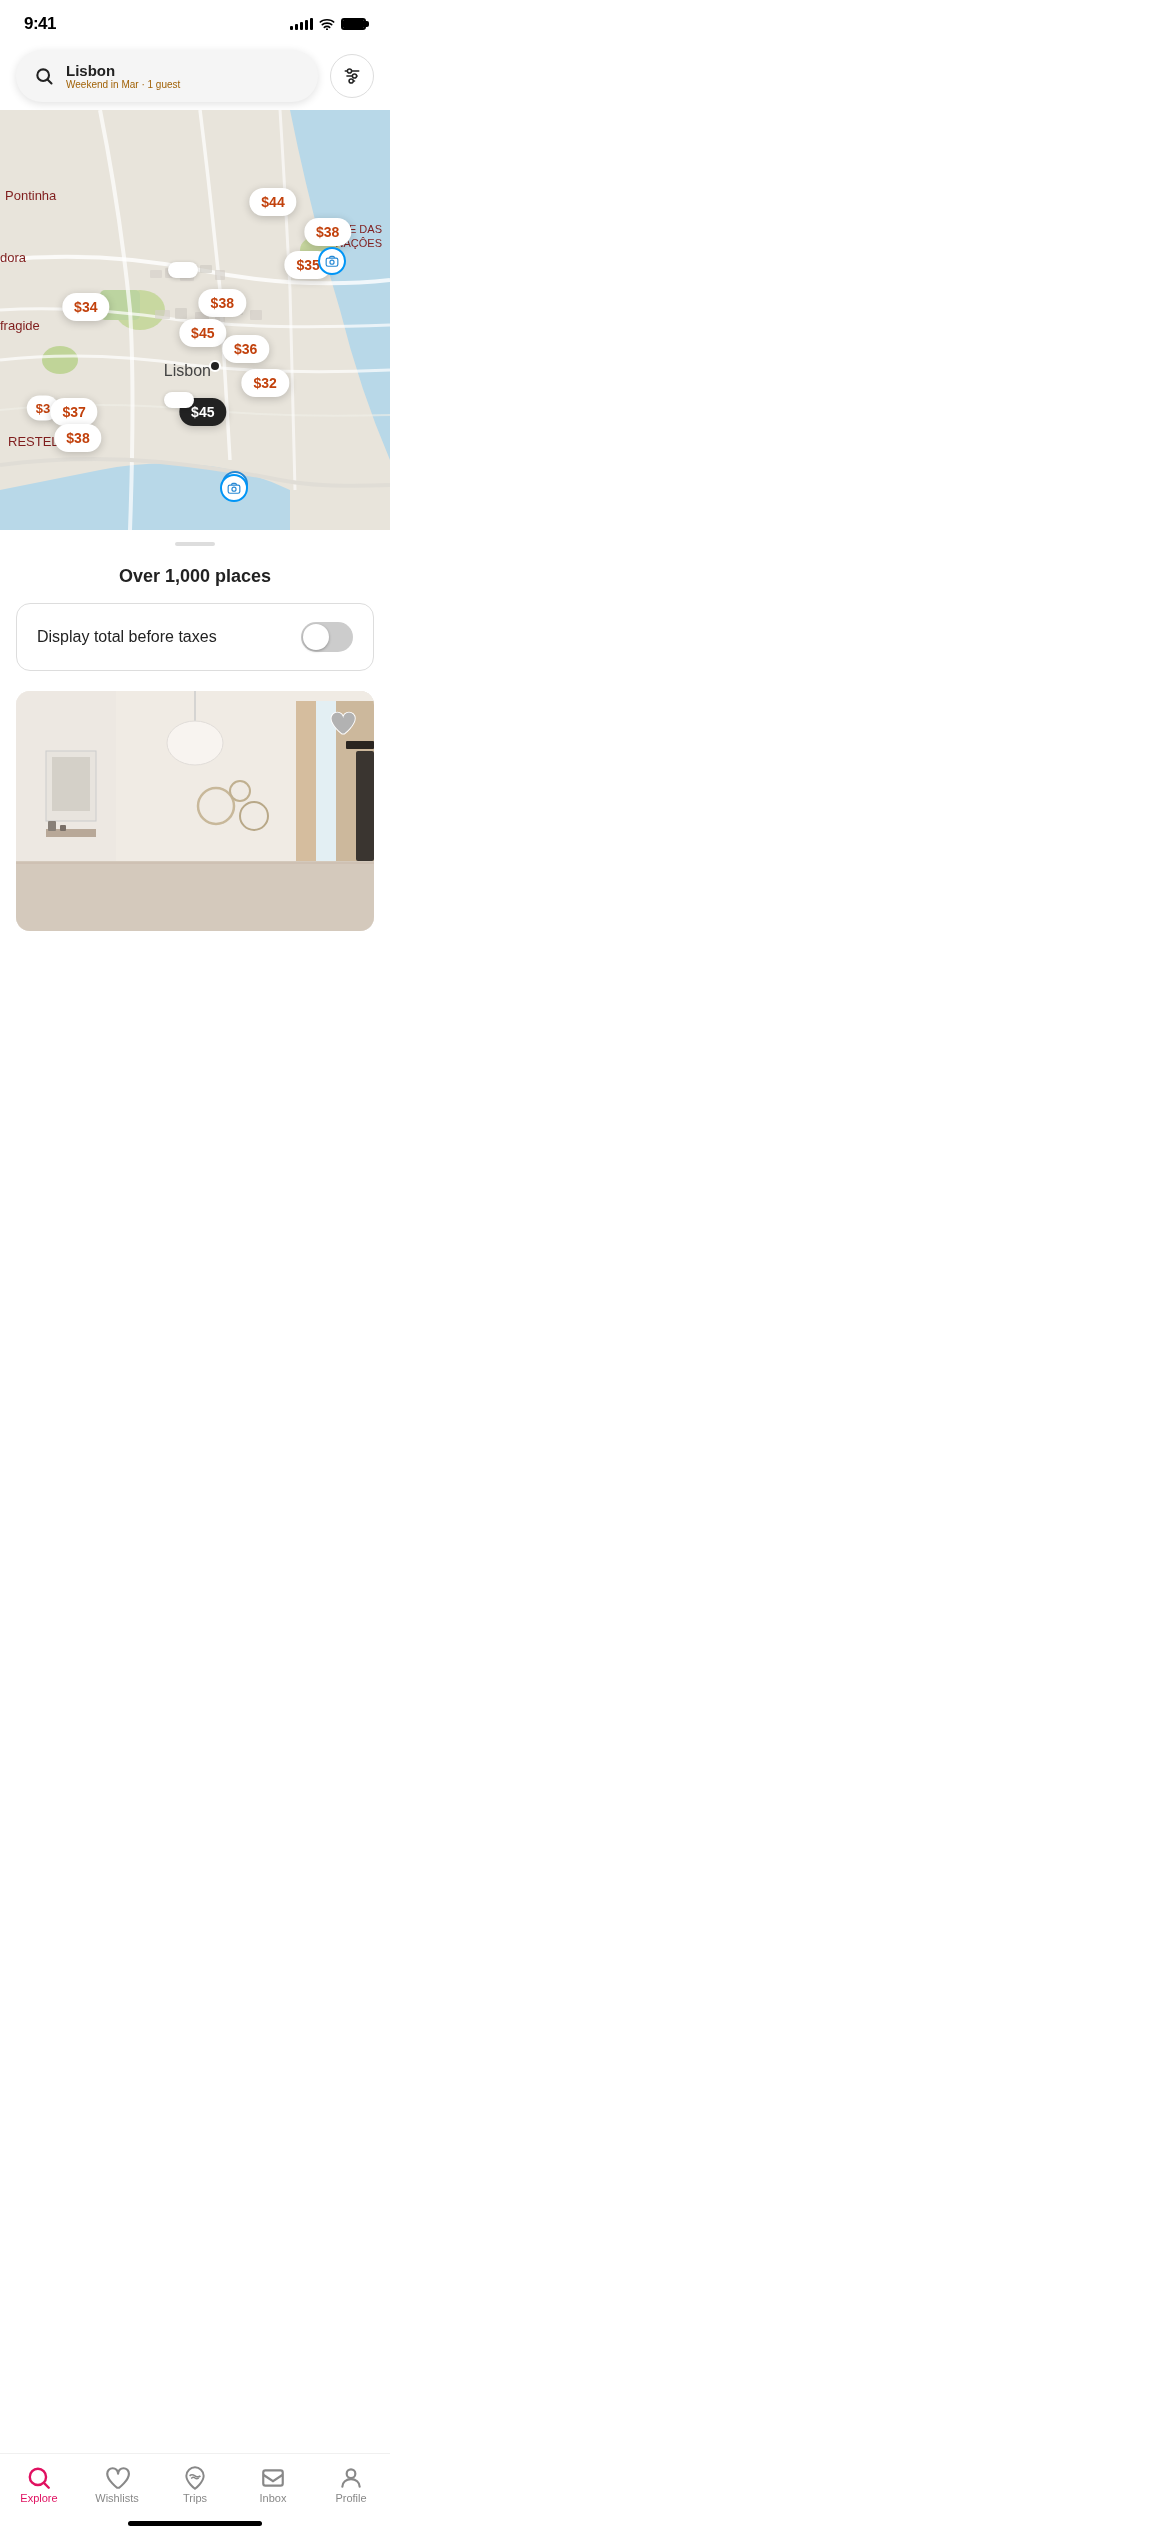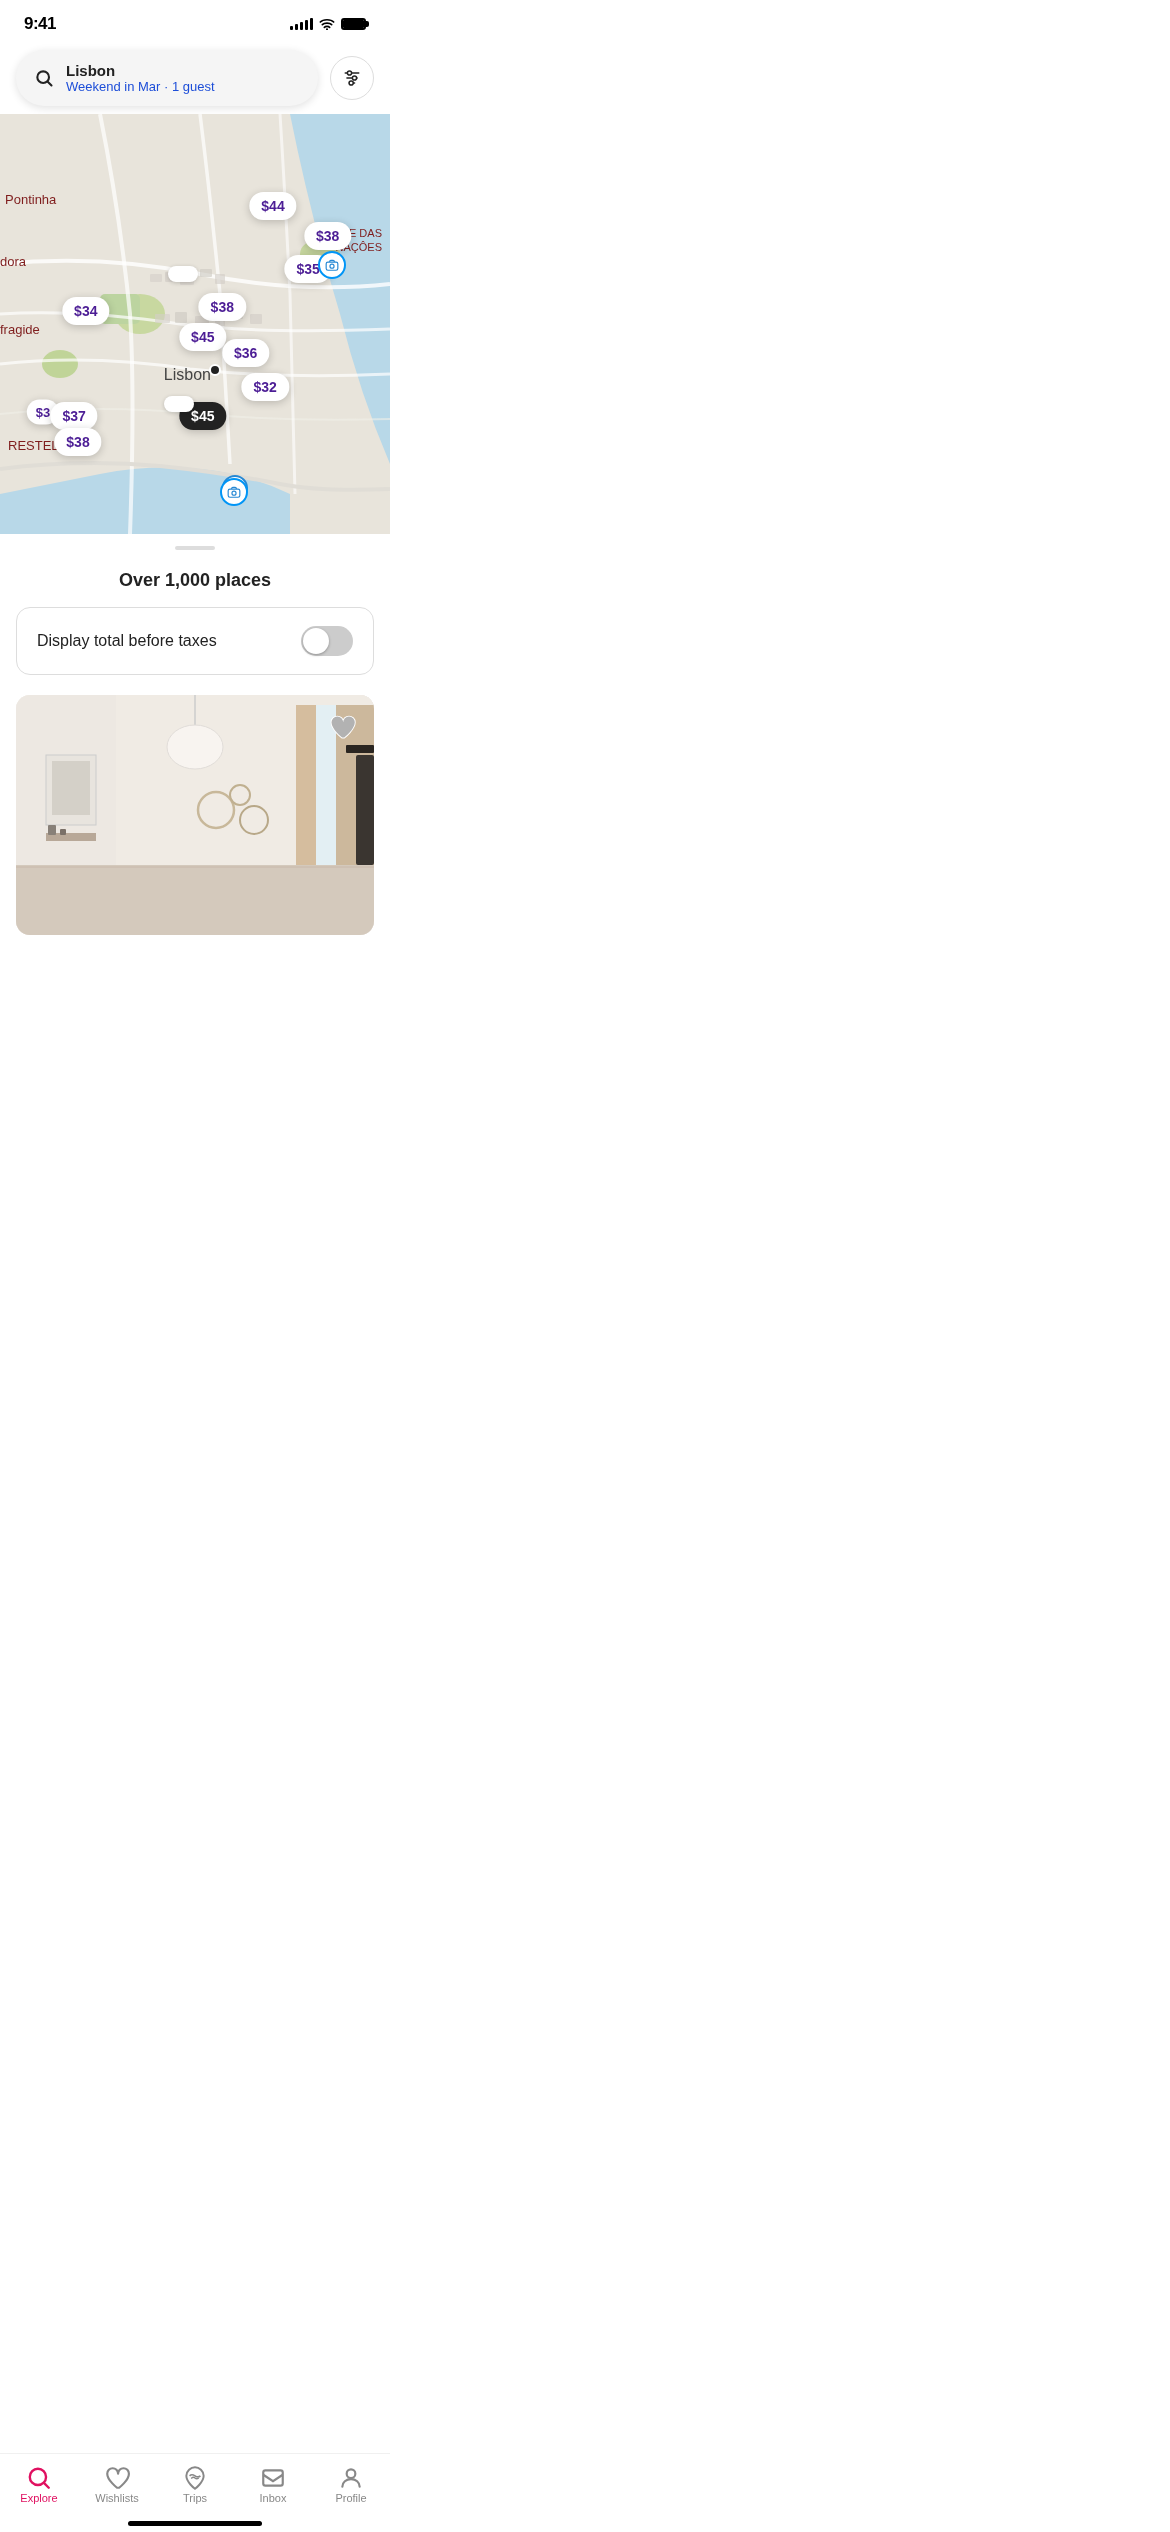--- a/index.html
+++ b/index.html
@@ -89,22 +89,22 @@
     .search-text-block {
       display: flex;
       flex-direction: column;
     }
     .search-destination {
       font-size: 15px;
       font-weight: 600;
       color: #222;
     }
     .search-details {
-      font-size: 13px;
-      color: #1d4ed8;
+      font-size: 10px;
+      color: #a16207;
     }
     .filter-btn {
       width: 44px;
       height: 44px;
       border-radius: 50%;
       border: 1.5px solid #ddd;
       background: #fff;
       display: flex;
       align-items: center;
       justify-content: center;
@@ -127,21 +127,21 @@
     }
 
     
     .price-pin {
       position: absolute;
       background: #fff;
       border-radius: 20px;
       padding: 6px 12px;
       font-size: 14px;
       font-weight: 600;
-      color: #4c1d95;
+      color: #c2410c;
       box-shadow: 0 2px 8px rgba(0,0,0,0.2);
       white-space: nowrap;
       transform: translate(-50%, -50%);
     }
     .price-pin.active {
       background: #222;
       color: #fff;
     }
     .price-pin.small {
       padding: 5px 9px;

